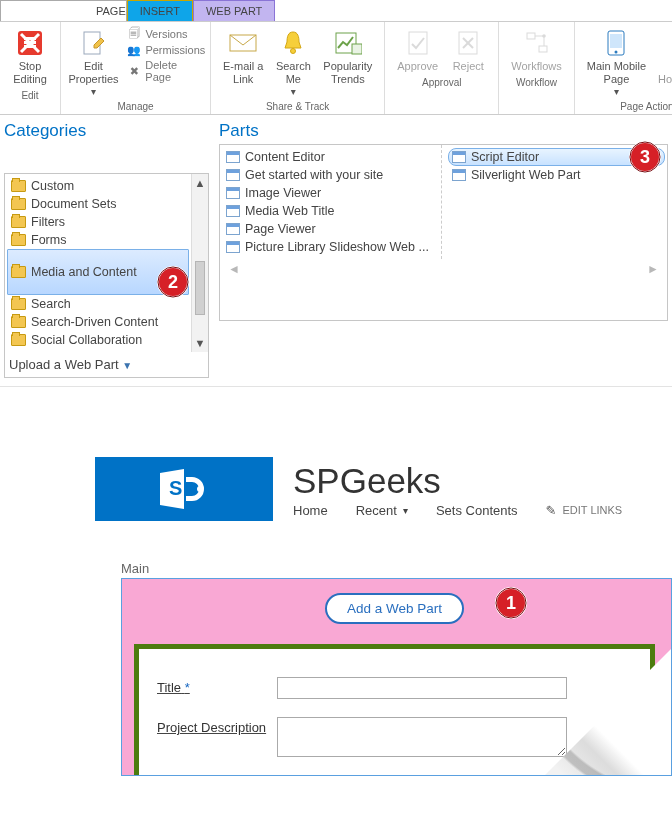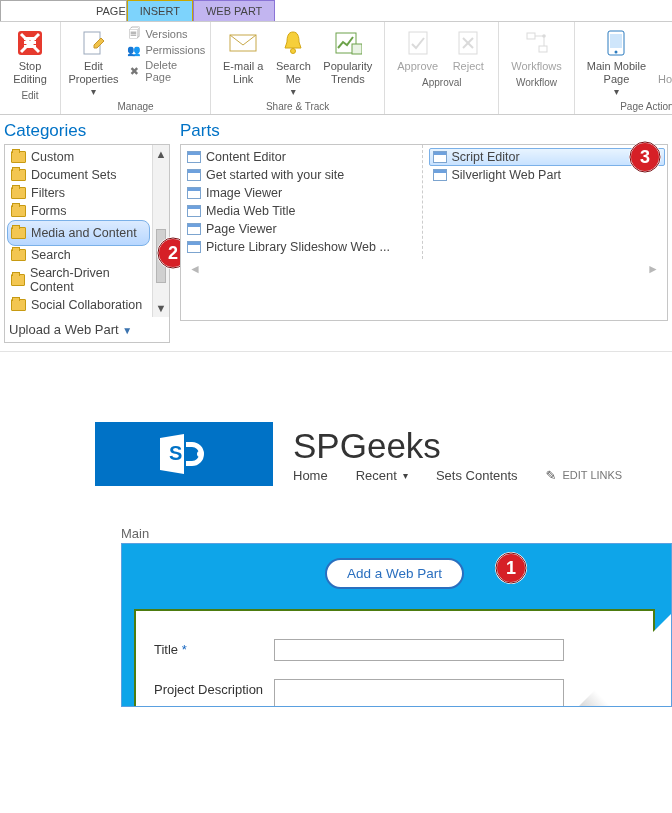--- a/index.html
+++ b/index.html
@@ -8,56 +8,56 @@
     font-size: 12px;
     color: #444;
     width: 672px;
     background: #fff;
   }
 
   
   .tabs { display: flex; border-bottom: 1px solid #ccc; }
   .tab { padding: 4px 12px; font-size: 11px; border: 1px solid #aaa; border-bottom: none; cursor: pointer; }
   .tab.page { background: #fff; }
-  .tab.insert { background: #7dd3fc; border-color: #c9a600; }
+  .tab.insert { background: #0ea5e9; border-color: #c9a600; }
   .tab.webpart { background: #c2b5f0; border-color: #8a74d6; }
 
   
   .ribbon { display:flex; border-bottom: 1px solid #ccc; }
   .group { display:flex; flex-direction: column; align-items:center; border-right:1px solid #ddd; padding: 4px 6px 2px; }
   .group-row { display:flex; align-items: flex-start; }
   .btn { display:flex; flex-direction:column; align-items:center; justify-content:flex-start; padding: 2px 6px; font-size:11px; color:#555; cursor:pointer; min-width: 48px; }
   .btn .ico { width: 30px; height: 30px; display:flex; align-items:center; justify-content:center; margin-bottom:2px; }
   .btn .lbl { text-align:center; line-height: 13px; }
   .mini-list { display:flex; flex-direction:column; font-size:11px; color:#777; }
   .mini-item { display:flex; align-items:center; gap:4px; padding:1px 3px; cursor:pointer; }
   .mini-ico { width:14px; height:14px; display:flex; align-items:center; justify-content:center; font-size: 11px;}
   .group-title { font-size: 10px; color:#666; margin-top:2px; text-align:center; }
 
   
   svg { display:block; }
 
   
   .picker { display:flex; gap:10px; padding: 2px 4px 8px; border-bottom:1px solid #e3e3e3;}
   .pane { display:flex; flex-direction:column; }
-  .pane.cats { width: 166px; }
+  .pane.cats { width: 205px; gap: 29px; }
   .pane.parts { flex:1; display:flex; flex-direction: column;}
   .pane h3 { font-weight:normal; font-size: 17px; color:#0072c6; margin: 4px 0 3px; }
   .pane-body { border:1px solid #c6c6c6; background:#fff; }
   .listbox { display:flex; }
   .listbox .items { flex:1; padding:3px 2px; }
   .listbox .scroll { width:17px; background:#f2f2f2; border-left:1px solid #ddd; display:flex; flex-direction:column; align-items:center; justify-content:space-between; padding:3px 0; color:#555; font-size: 11px;}
   .scroll .thumb { width:10px; background:#d0d0d0; border:1px solid #b5b5b5;}
   .cat-item, .part-item { display:flex; align-items:center; gap:5px; padding:2px 4px; cursor:pointer; font-size:12.5px; }
   .folder-ico { width:15px; height:12px; background:#f3c651; border:1px solid #c79a12; border-radius:1px; position:relative;}
   .folder-ico::before{content:""; position:absolute; top:-3px; left:0; width:6px; height:3px; background:#f3c651; border:1px solid #c79a12; border-bottom:none;}
   .wp-ico { width:14px; height:12px; background:#fff; border:1px solid #7ca4cf; position:relative;}
   .wp-ico::before{content:""; position:absolute; top:0; left:0; right:0; height:3px; background:#6ea1dd;}
-  .cat-item.sel { background: linear-gradient(#dcebff,#b8d7ff); border:1px solid #7ab0e8; border-radius:8px; padding:5px 3px;align-items:center;}
-  .part-item.sel { background: linear-gradient(#e8f4ff,#c8e2ff); border:1px solid #7ab0e8; border-radius:2px; padding:1px 3px;}
+  .cat-item.sel { background: linear-gradient(#dcebff,#b8d7ff); border:1px solid #7ab0e8; border-radius:1px; padding:15px 3px;align-items:center;}
+  .part-item.sel { background: linear-gradient(#e8f4ff,#c8e2ff); border:1px solid #7ab0e8; border-radius:8px; padding:1px 3px;}
   .parts-cols { display:flex; gap:4px;}
   .parts-col { flex:1; padding:3px 2px; border-right:1px dashed #ccc;}
   .parts-col:last-child{ border-right:none;}
   .parts-nav { display:flex; justify-content:space-between; padding: 3px 8px; color:#b8b8b8;}
   .upload { padding: 5px 4px; font-size:13px; color:#444;}
   .upload .caret { color:#3b73af; font-size:10px;}
   
   
   .badge { position:absolute; width:32px; height:32px; }
   .badge svg { width:32px; height:32px; }
@@ -70,24 +70,24 @@
   .logo { width:178px; height:64px; background:#0072c6; display:flex; align-items:center; justify-content:center; }
   .logo svg { }
   .brand-col { display:flex; flex-direction:column; }
   .site-title { font-size: 35px; font-weight:300; color:#333; }
   .navlinks { display:flex; gap: 28px; align-items:center; margin-top: 2px; font-size:13px; color:#444;}
   .navlinks .drop { display:flex; align-items:center; gap:6px;}
   .editlinks{ margin-left:auto; display:flex; align-items:center; gap:6px; color:#777; font-size:11px;}
   .pencil { font-size:13px; color:#555;}
   
   .main-label{ margin: 40px 0 2px 26px; color:#666; font-size:13px;}
-  .zone-outer{ margin: 0 0 0 26px; border:1px solid #5aa0e0; background:#0ea5e9; padding: 14px 4px 0 0; height: 164px; overflow:hidden; position:relative;}
+  .zone-outer{ margin: 0 0 0 26px; border:1px solid #5aa0e0; background:#f9a8d4; padding: 14px 4px 0 0; height: 198px; overflow:hidden; position:relative;}
   .addwp-row{ display:flex; justify-content:center; position:relative;}
   .addwp{ border:2px solid #2a6fbf; color:#2a6fbf; background:#fff; padding:6px 20px; border-radius: 18px; font-size:13.5px; cursor:pointer;}
-  .form-area{ margin: 20px 12px 0 12px; border:2px solid #4d7c0f; background:#fff; padding: 28px 18px 18px; position:relative;}
+  .form-area{ margin: 20px 12px 0 12px; border:5px solid #4d7c0f; background:#fff; padding: 28px 18px 18px; position:relative;text-decoration:underline;}
   .field-row{ display:flex; align-items:flex-start; margin-bottom: 18px; }
   .field-lbl{ width: 120px; font-size: 13px; color:#333; padding-top:3px;}
   .req{ color:#1565c0; }
   .field-inp{ flex:1; }
   .field-inp input, .field-inp textarea { width: 290px; border:1px solid #aaa; padding:3px 4px; font-family:inherit; font-size:12px;}
   .field-inp textarea { height: 40px;}
 
   
   .curl { position:absolute; right:-2px; top: 68px; width: 170px; height: 170px;
           background:

